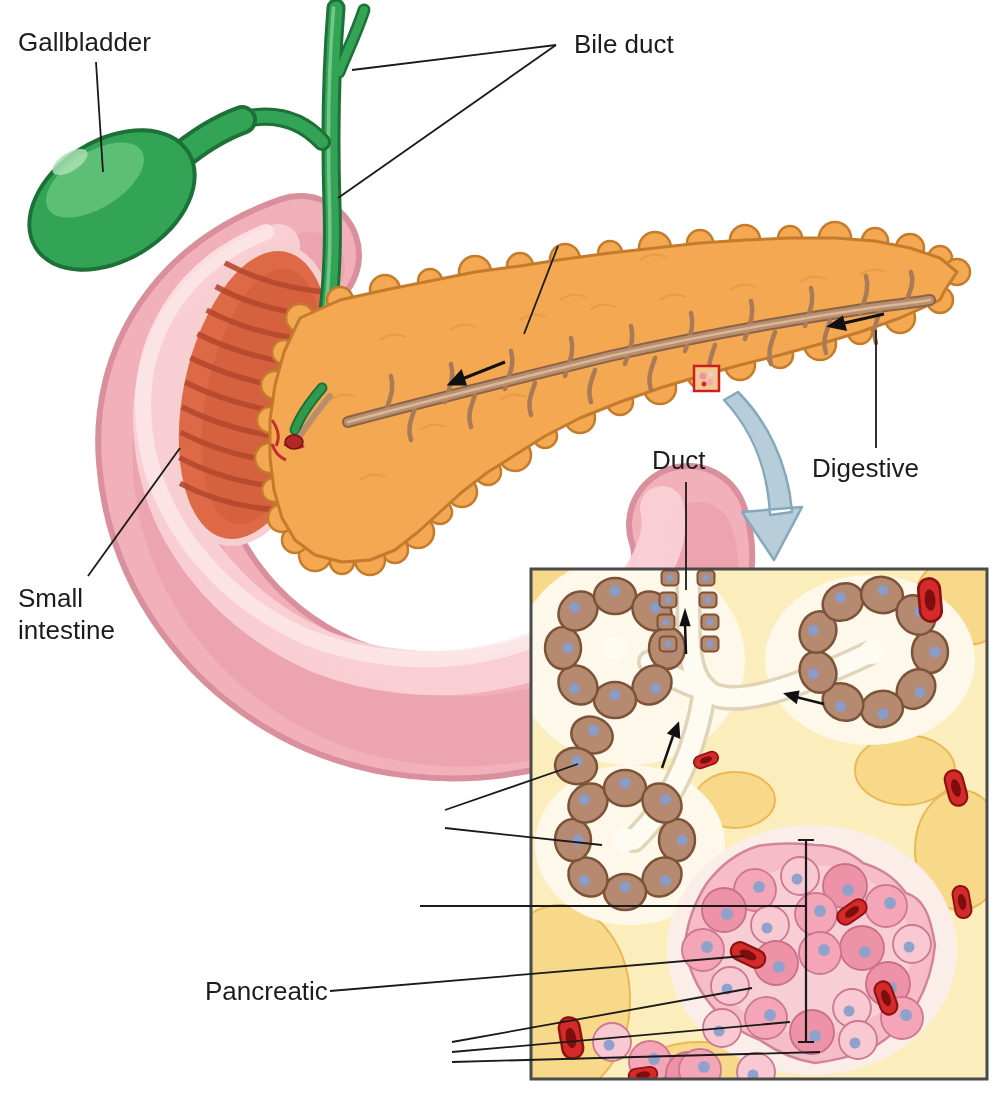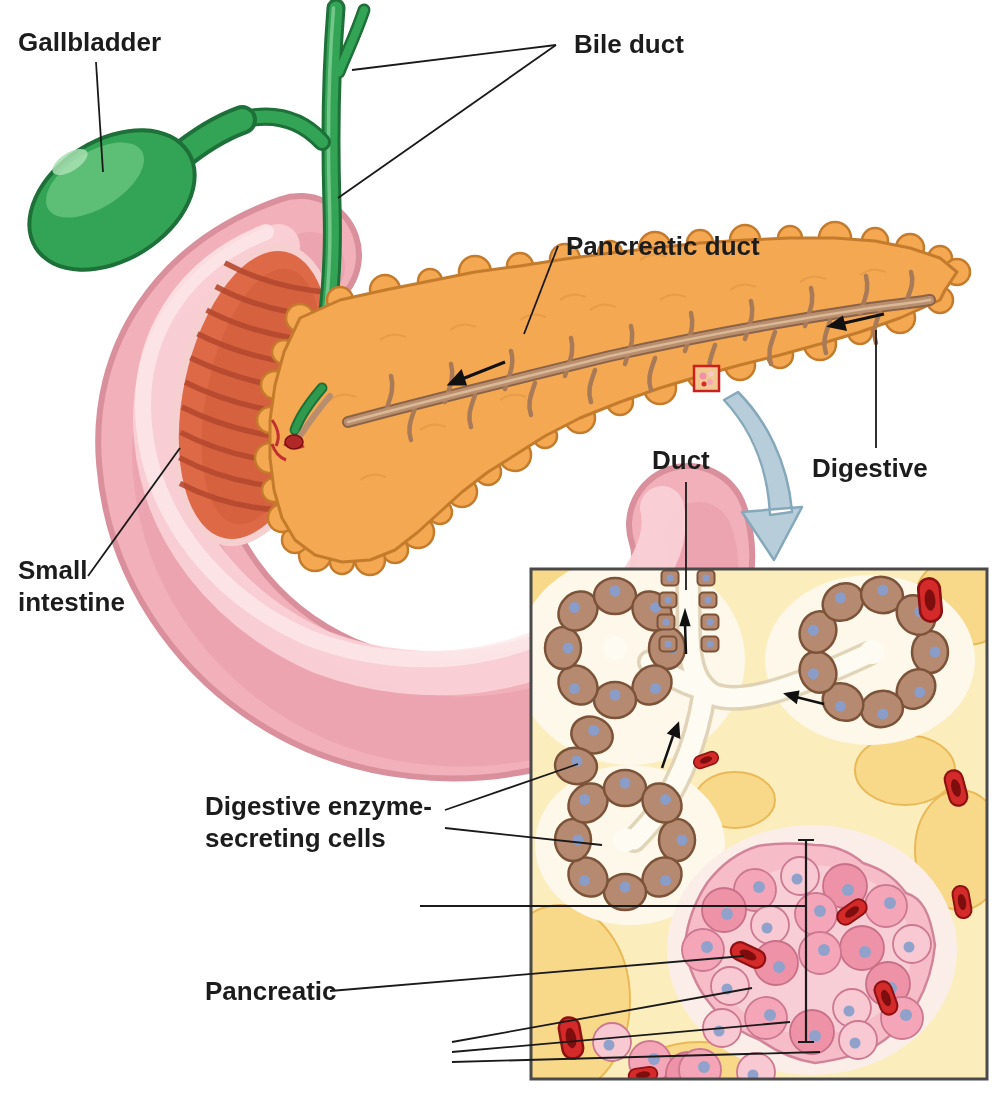--- a/index.html
+++ b/index.html
@@ -1,17 +1,17 @@
 <!DOCTYPE html>
 <html><head>
 <meta charset="utf-8">
 <style>
   html,body{margin:0;padding:0;background:#ffffff;}
   .stage{position:relative;width:1000px;height:1111px;background:#ffffff;overflow:hidden;
-         font-family:"Liberation Sans", sans-serif;color:#1c1c1c;font-weight:bold;}
+         font-family:"Liberation Sans", sans-serif;color:#1c1c1c;}
   .artwork{position:absolute;left:0;top:0;}
   .lbl{position:absolute;font-size:26px;line-height:1.24;white-space:pre-line;color:#1c1c1c;}
 </style>
 </head>
 <body>
 
 <div class="stage">
 
 <svg class="artwork" width="1000" height="1111" viewBox="0 0 1000 1111">
   <defs>
@@ -348,22 +348,19 @@
     <path d="M 420,906 L 806,906"></path>
     <path d="M 330,991 L 744,956"></path>
     <path d="M 452,1042 L 752,988"></path>
     <path d="M 452,1052 L 790,1022"></path>
     <path d="M 452,1062 L 820,1052"></path>
   </g>
 </svg>
 
 <div class="lbl" style="left:18px;top:26px">Gallbladder</div>
 <div class="lbl" style="left:574px;top:28px">Bile duct</div>
-<div class="lbl" style="left:566px;top:230px">Pancreatic duct</div>
 <div class="lbl" style="left:652px;top:444px">Duct</div>
 <div class="lbl" style="left:812px;top:452px">Digestive</div>
-<div class="lbl" style="left:18px;top:554px">Small
+<div class="lbl" style="left:18px;top:582px">Small
 intestine</div>
-<div class="lbl" style="left:205px;top:790px">Digestive enzyme-
-secreting cells</div>
 <div class="lbl" style="left:205px;top:975px">Pancreatic</div>
 
 </div>
 
 </body></html>

